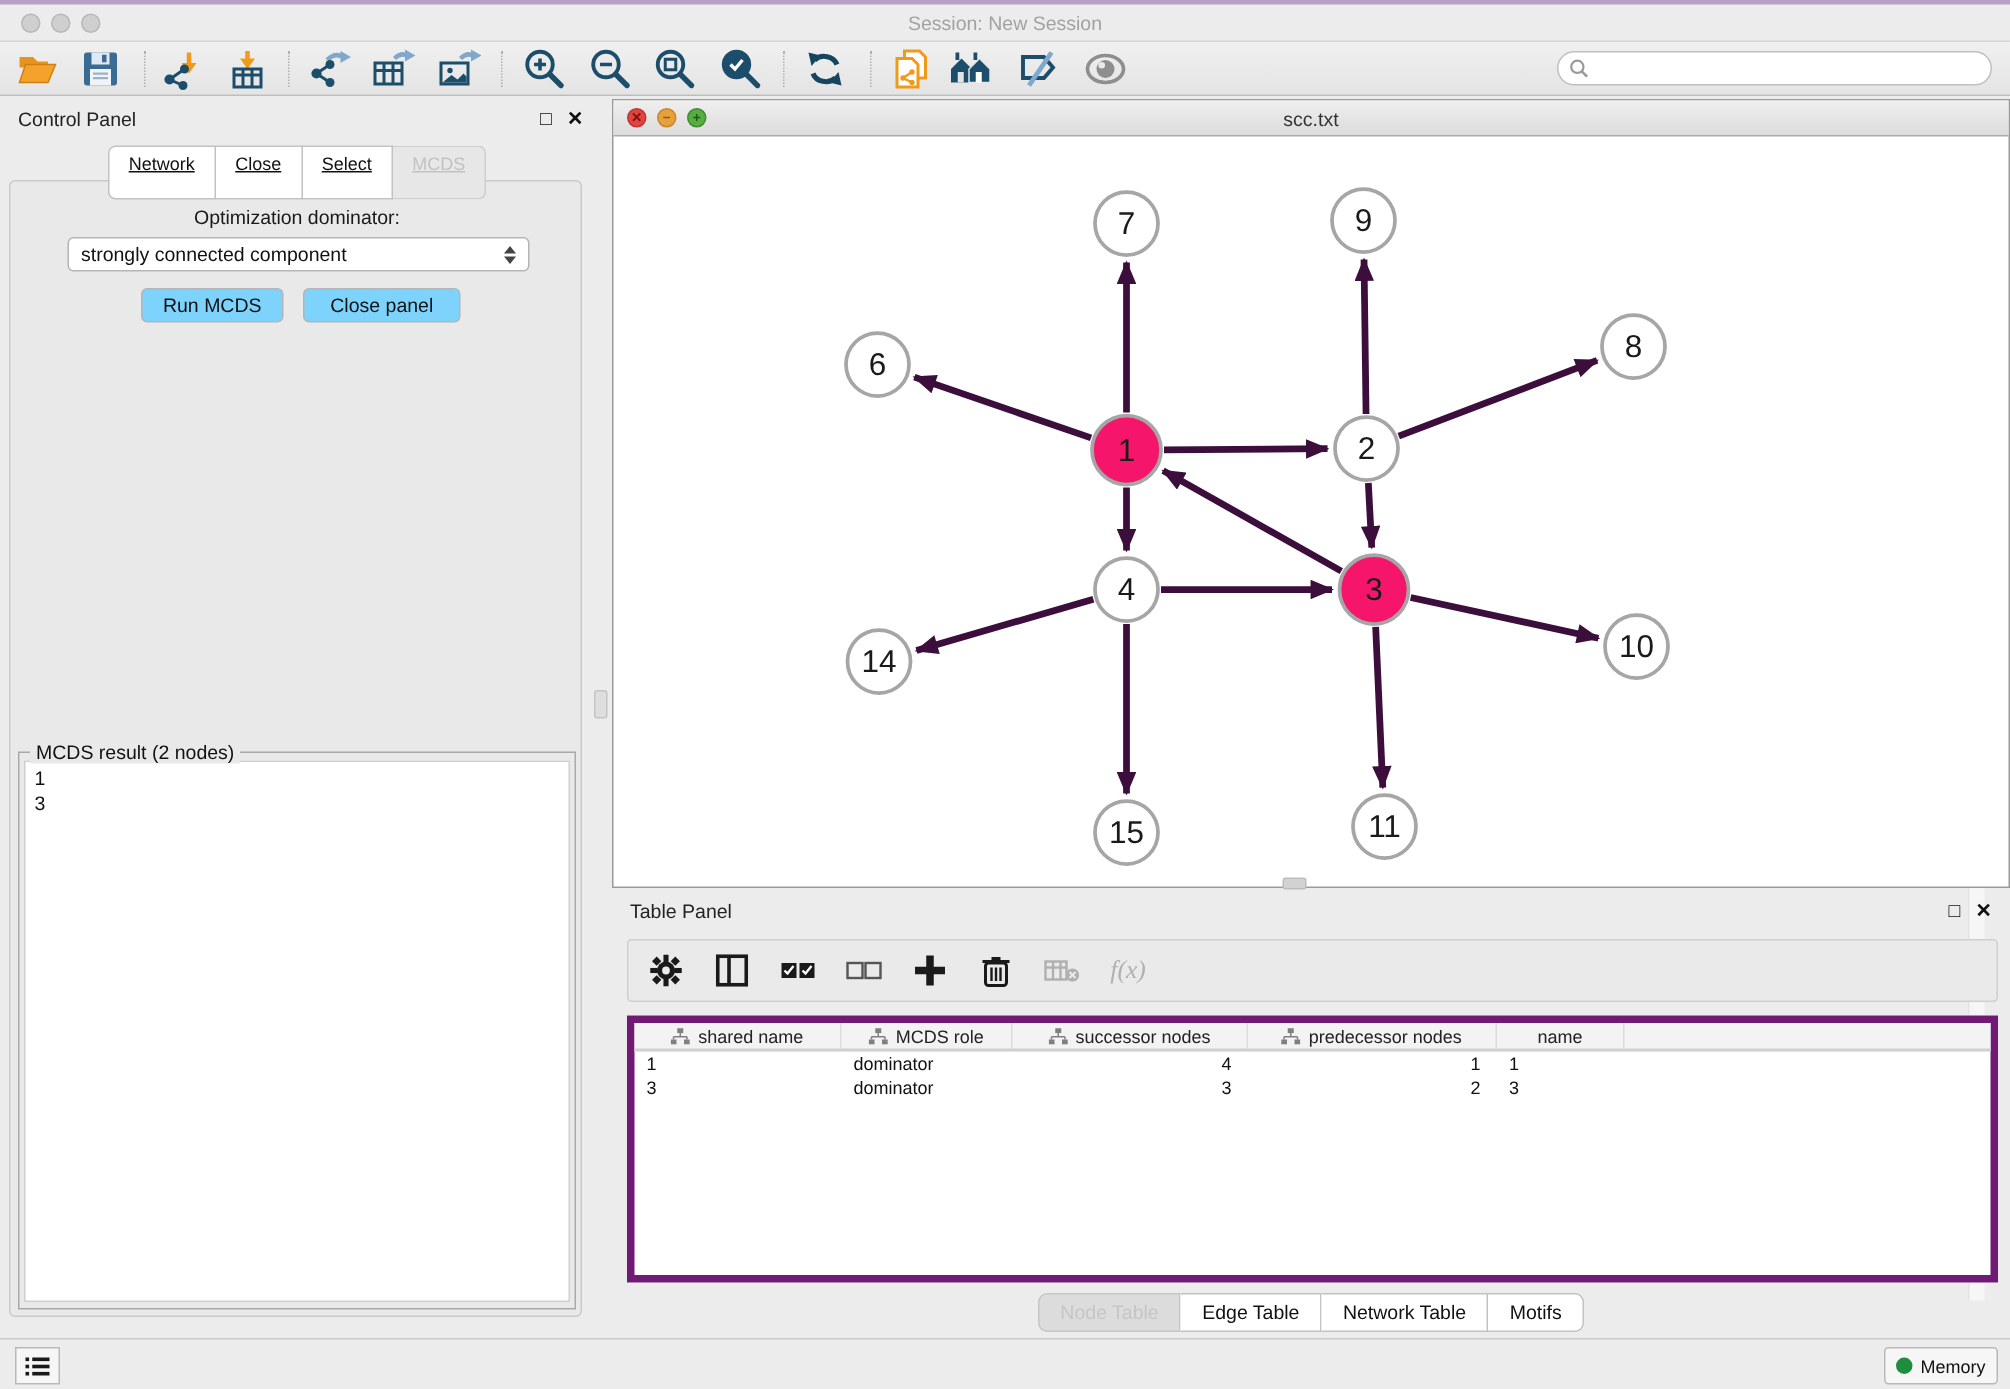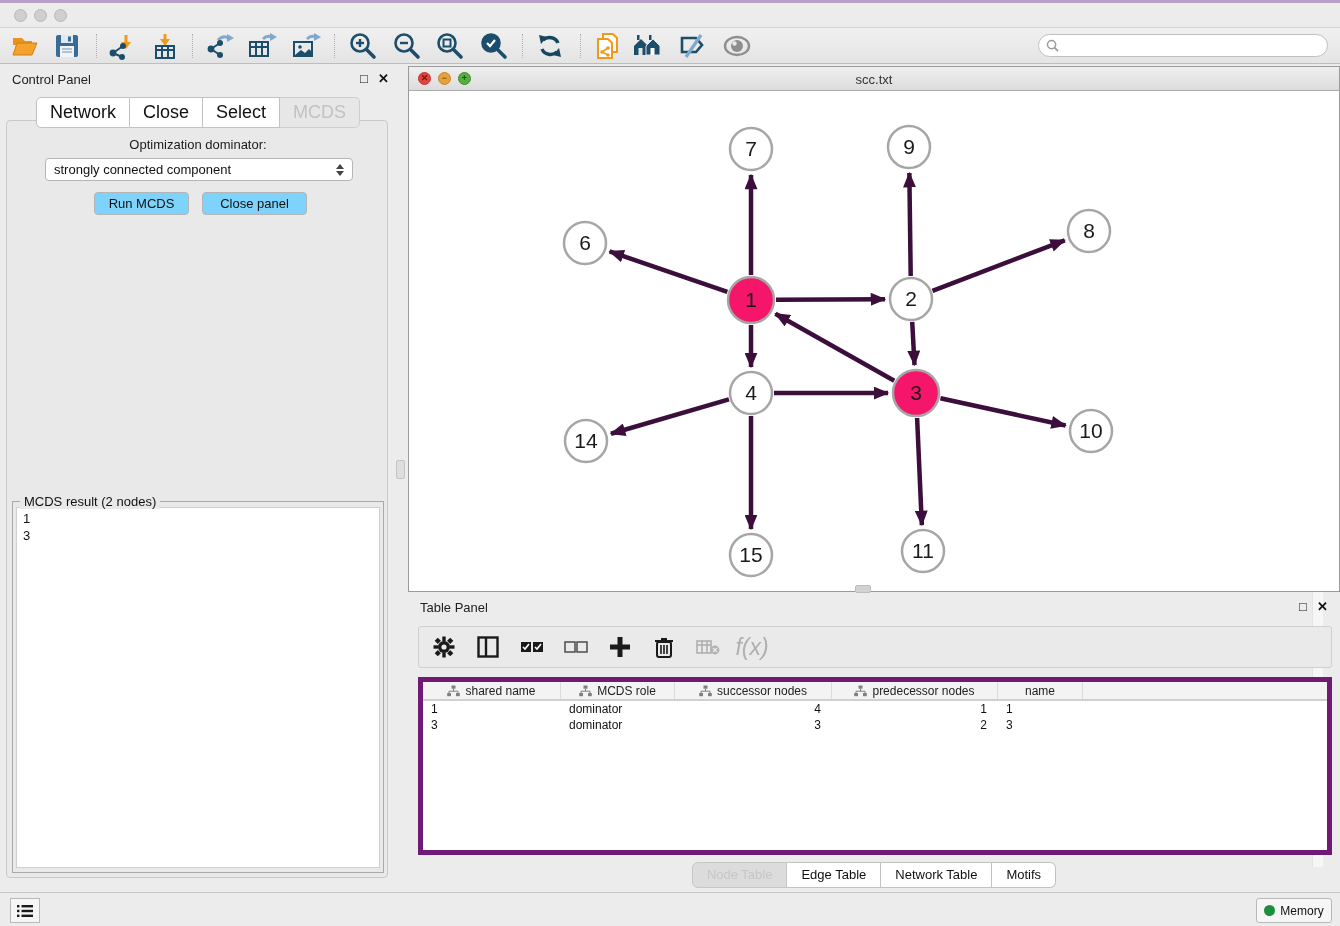--- a/index.html
+++ b/index.html
@@ -17,21 +17,21 @@
   .toolbar { left:0; top:28px; width:1340px; height:36px; background:linear-gradient(#f0f0f0,#e4e4e4); border-bottom:1px solid #bdbdbd; }
   .tbicon { top:3px; width:34px; height:30px; display:flex; align-items:center; justify-content:center; cursor:default; }
   .tbsep { top:6px; width:0; height:24px; border-left:1px dotted #b0b0b0; }
   .searchbox { right:12px; top:6px; width:290px; height:23px; background:#fff; border:1px solid #c0c0c0; border-radius:12px; display:flex; align-items:center; padding-left:7px; }
   .searchbox input { border:none; outline:none; flex:1; font-size:12px; background:transparent; height:100%; }
 
   
   .cpanel-header-title { left:12px; top:72px; font-size:13px; color:#222; }
   .win-sq, .win-x { top:72px; font-size:13px; font-weight:bold; color:#111; line-height:13px; }
   .cp-tabs { left:0; top:97px; width:396px; display:flex; justify-content:center; z-index:5; }
-  .cp-tab { font-size:18px; padding:4px 13px 4px; background:#fff; border:1px solid #c2c2c2; border-left:none; color:#111; }
+  .cp-tab { font-size:12px; padding:4px 13px 16px; background:#fff; border:1px solid #c2c2c2; border-left:none; color:#111;text-decoration:underline; }
   .cp-tab:first-child { border-left:1px solid #c2c2c2; border-radius:5px 0 0 5px; }
   .cp-tab.last { border-radius:0 5px 5px 0; }
   .cp-tab.active { background:#e7e7e7; color:#c2c2c2; border-color:#cecece; }
   .cp-body { left:6px; top:120px; width:382px; height:758px; background:#e9e9e9; border:1px solid #c9c9c9; border-radius:4px; }
   .opt-label { left:0; top:137px; width:396px; text-align:center; font-size:13px; color:#1a1a1a; }
   .dropdown { left:45px; top:158px; width:308px; height:23px; background:#fff; border:1px solid #b5b5b5; border-radius:4px; display:flex; align-items:center; padding:0 8px; font-size:13px; color:#111; }
   .dd-arrows { margin-left:auto; display:flex; flex-direction:column; gap:2px; align-items:center; }
   .dd-arrows i { display:block; width:0; height:0; border-left:4px solid transparent; border-right:4px solid transparent; }
   .dd-up { border-bottom:5px solid #444; }
   .dd-down { border-top:5px solid #444; }
@@ -50,21 +50,21 @@
   .traffic.green { background:#57ad43; border:1px solid #3f8c2f; color:#1c5c12; }
   .netwin-title { width:100%; top:5px; text-align:center; font-size:13px; color:#333; }
   .net-canvas { left:0; top:24px; width:930px; height:500px; }
   .hgrip { left:855px; top:585px; width:16px; height:8px; background:#d2d2d2; border:1px solid #bdbdbd; border-radius:2px; }
   .vgrip { left:396px; top:460px; width:9px; height:19px; background:#dedede; border:1px solid #c4c4c4; border-radius:2px; }
 
   
   .tpanel-title { left:420px; top:600px; font-size:13px; color:#222; }
   .ttoolbar { left:418px; top:626px; width:914px; height:42px; background:#eaeaea; border:1px solid #cfcfcf; border-radius:3px; display:flex; align-items:center; gap:14px; padding-left:10px; }
   .ttb { width:30px; height:30px; display:flex; align-items:center; justify-content:center; }
-  .fx { font-family:Liberation Sans, sans-serif; font-style:italic; font-size:23px; color:#b0b0b0; }
+  .fx { font-family:Liberation Serif, serif; font-style:italic; font-size:17px; color:#b0b0b0; }
   .dtable { left:418px; top:677px; width:914px; height:178px; background:#fff; border:5px solid #701a75; }
   .thead { display:flex; height:19px; background:#f3f3f3; border-bottom:2px solid #d0d0d0; }
   .th { display:flex; align-items:center; justify-content:center; gap:5px; font-size:12px; color:#222; border-right:1px solid #dcdcdc; }
   .trow { display:flex; height:16px; font-size:12px; color:#111; }
   .td { padding:1px 8px 0; }
   .td.r { text-align:right; padding-right:11px; }
   .ttabs { left:408px; top:862px; width:932px; display:flex; justify-content:center; }
   .ttab { font-size:13px; padding:4px 14px 5px; background:#fff; border:1px solid #c2c2c2; border-left:none; color:#111; }
   .ttab:first-child { border-left:1px solid #c2c2c2; border-radius:6px 0 0 6px; }
   .ttab.last { border-radius:0 6px 6px 0; }
@@ -76,20 +76,21 @@
   .memory-btn { right:8px; top:5px; width:76px; height:25px; background:#f6f6f6; border:1px solid #b9b9b9; border-radius:3px; display:flex; align-items:center; justify-content:center; gap:5px; font-size:12px; color:#111; }
   .memdot { width:11px; height:11px; border-radius:50%; background:#1d8e3d; }
 </style>
 </head>
 <body>
 
 <div class="abs titlebar">
   <div class="abs tl-dot" style="left:14px"></div>
   <div class="abs tl-dot" style="left:34px"></div>
   <div class="abs tl-dot" style="left:54px"></div>
+  <div class="abs app-title">Session: New Session</div>
 </div>
 
 <div class="abs toolbar">
   <div class="abs tbicon" style="left:8px">
     <svg width="28" height="26" viewBox="0 0 28 26">
         <path d="M2 5 h9 l3 3 h7 v4 H2 z" fill="#e8941c"></path>
         <path d="M2 22 L6 10 h20 l-5 12 z" fill="#f3a32b" stroke="#d07f12" stroke-width="1"></path>
       </svg>
   </div>
   <div class="abs tbicon" style="left:50px">

